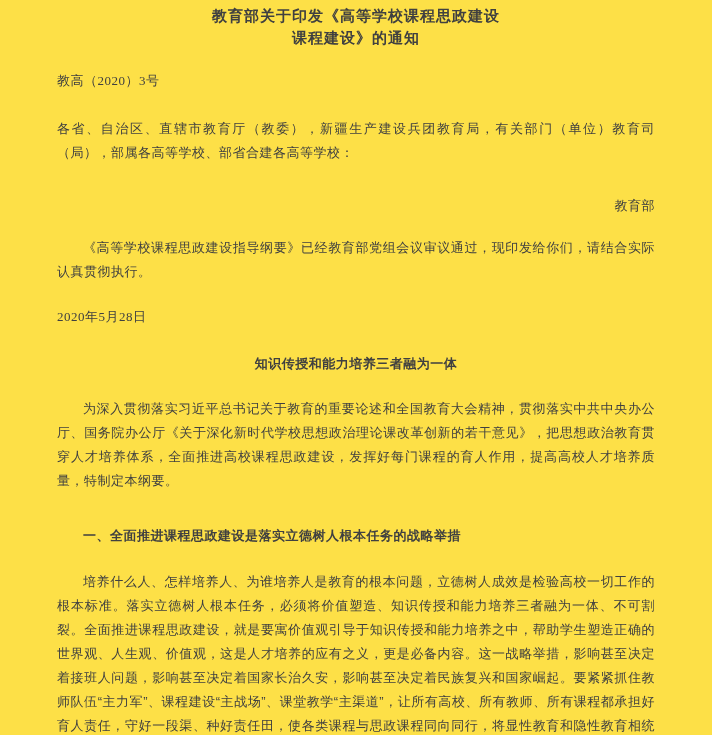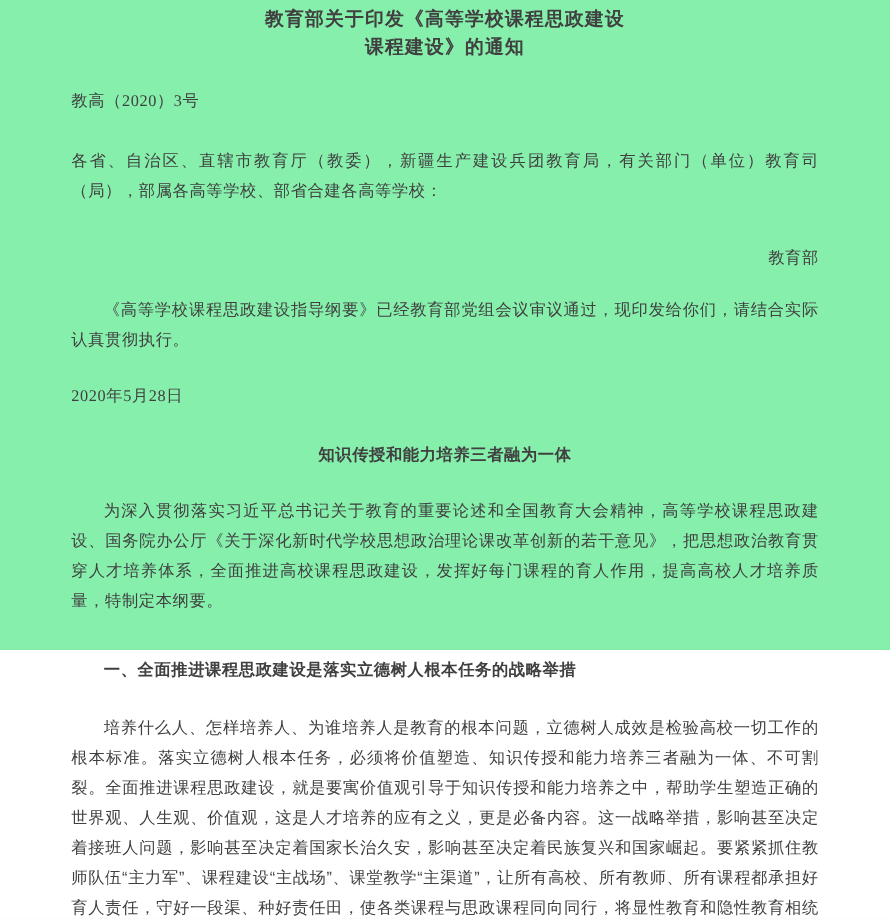--- a/index.html
+++ b/index.html
@@ -10,23 +10,23 @@
   body {
     width: 712px;
     height: 735px;
     overflow: hidden;
     font-family: "Liberation Sans", sans-serif;
     color: #404040;
   }
   .doc-page {
     box-sizing: border-box;
     width: 712px;
-    height: 520px;
+    height: 735px;
     padding: 5px 57px 0 57px;
-    background: #86efac;
+    background: #fde047;
   }
   .doc-title {
     margin: 0;
     font-size: 15px;
     line-height: 22px;
     font-weight: bold;
     text-align: center;
     color: #404040;
     letter-spacing: 1px;
   }
@@ -91,19 +91,19 @@
   <div class="line addressee">各省、自治区、直辖市教育厅（教委），新疆生产建设兵团教育局，有关部门（单位）教育司（局），部属各高等学校、部省合建各高等学校：</div>
 
   <div class="line signature">教育部</div>
 
   <div class="line notice-body">《高等学校课程思政建设指导纲要》已经教育部党组会议审议通过，现印发给你们，请结合实际认真贯彻执行。</div>
 
   <div class="line doc-date">2020年5月28日</div>
 
   <div class="line attachment-title">知识传授和能力培养三者融为一体</div>
 
-  <div class="line intro-para">为深入贯彻落实习近平总书记关于教育的重要论述和全国教育大会精神，高等学校课程思政建设、国务院办公厅《关于深化新时代学校思想政治理论课改革创新的若干意见》，把思想政治教育贯穿人才培养体系，全面推进高校课程思政建设，发挥好每门课程的育人作用，提高高校人才培养质量，特制定本纲要。</div>
+  <div class="line intro-para">为深入贯彻落实习近平总书记关于教育的重要论述和全国教育大会精神，贯彻落实中共中央办公厅、国务院办公厅《关于深化新时代学校思想政治理论课改革创新的若干意见》，把思想政治教育贯穿人才培养体系，全面推进高校课程思政建设，发挥好每门课程的育人作用，提高高校人才培养质量，特制定本纲要。</div>
 
   <div class="line section-heading">一、全面推进课程思政建设是落实立德树人根本任务的战略举措</div>
 
   <div class="line section-para">培养什么人、怎样培养人、为谁培养人是教育的根本问题，立德树人成效是检验高校一切工作的根本标准。落实立德树人根本任务，必须将价值塑造、知识传授和能力培养三者融为一体、不可割裂。全面推进课程思政建设，就是要寓价值观引导于知识传授和能力培养之中，帮助学生塑造正确的世界观、人生观、价值观，这是人才培养的应有之义，更是必备内容。这一战略举措，影响甚至决定着接班人问题，影响甚至决定着国家长治久安，影响甚至决定着民族复兴和国家崛起。要紧紧抓住教师队伍“主力军”、课程建设“主战场”、课堂教学“主渠道”，让所有高校、所有教师、所有课程都承担好育人责任，守好一段渠、种好责任田，使各类课程与思政课程同向同行，将显性教育和隐性教育相统一，形成协同效应，构建全员全程全方位育人大格局。</div>
 
 </div>
 
 </body></html>

